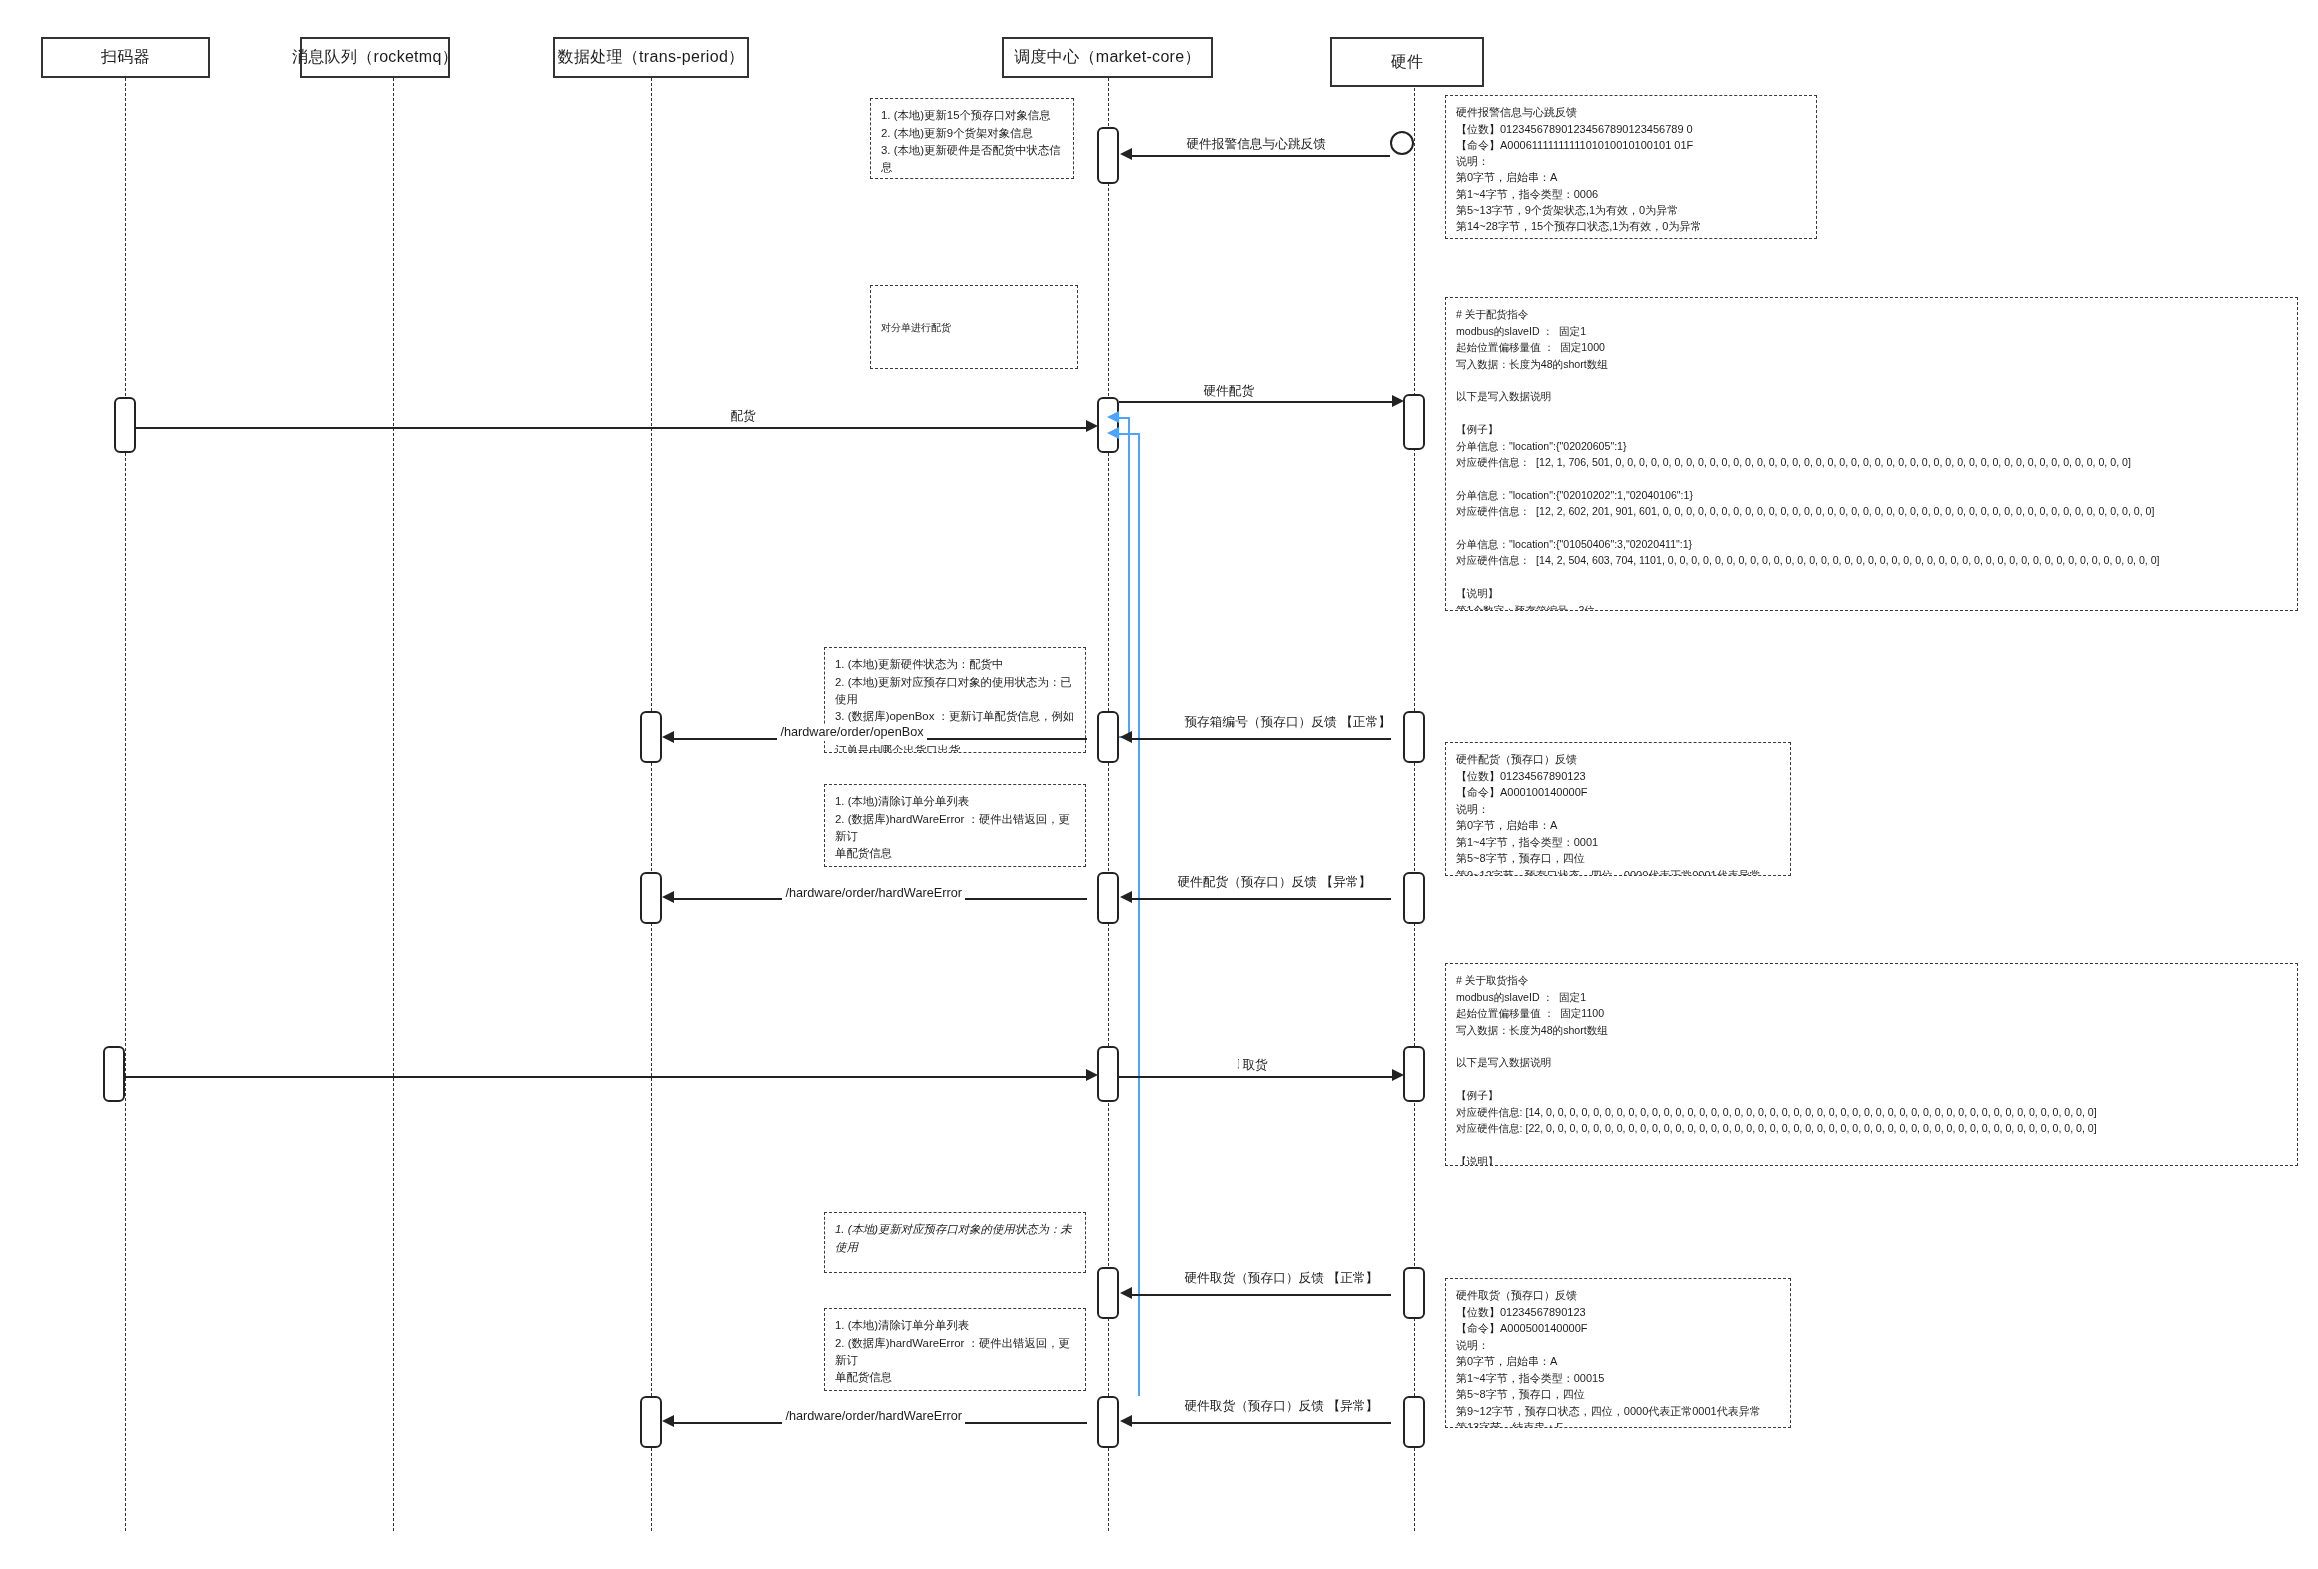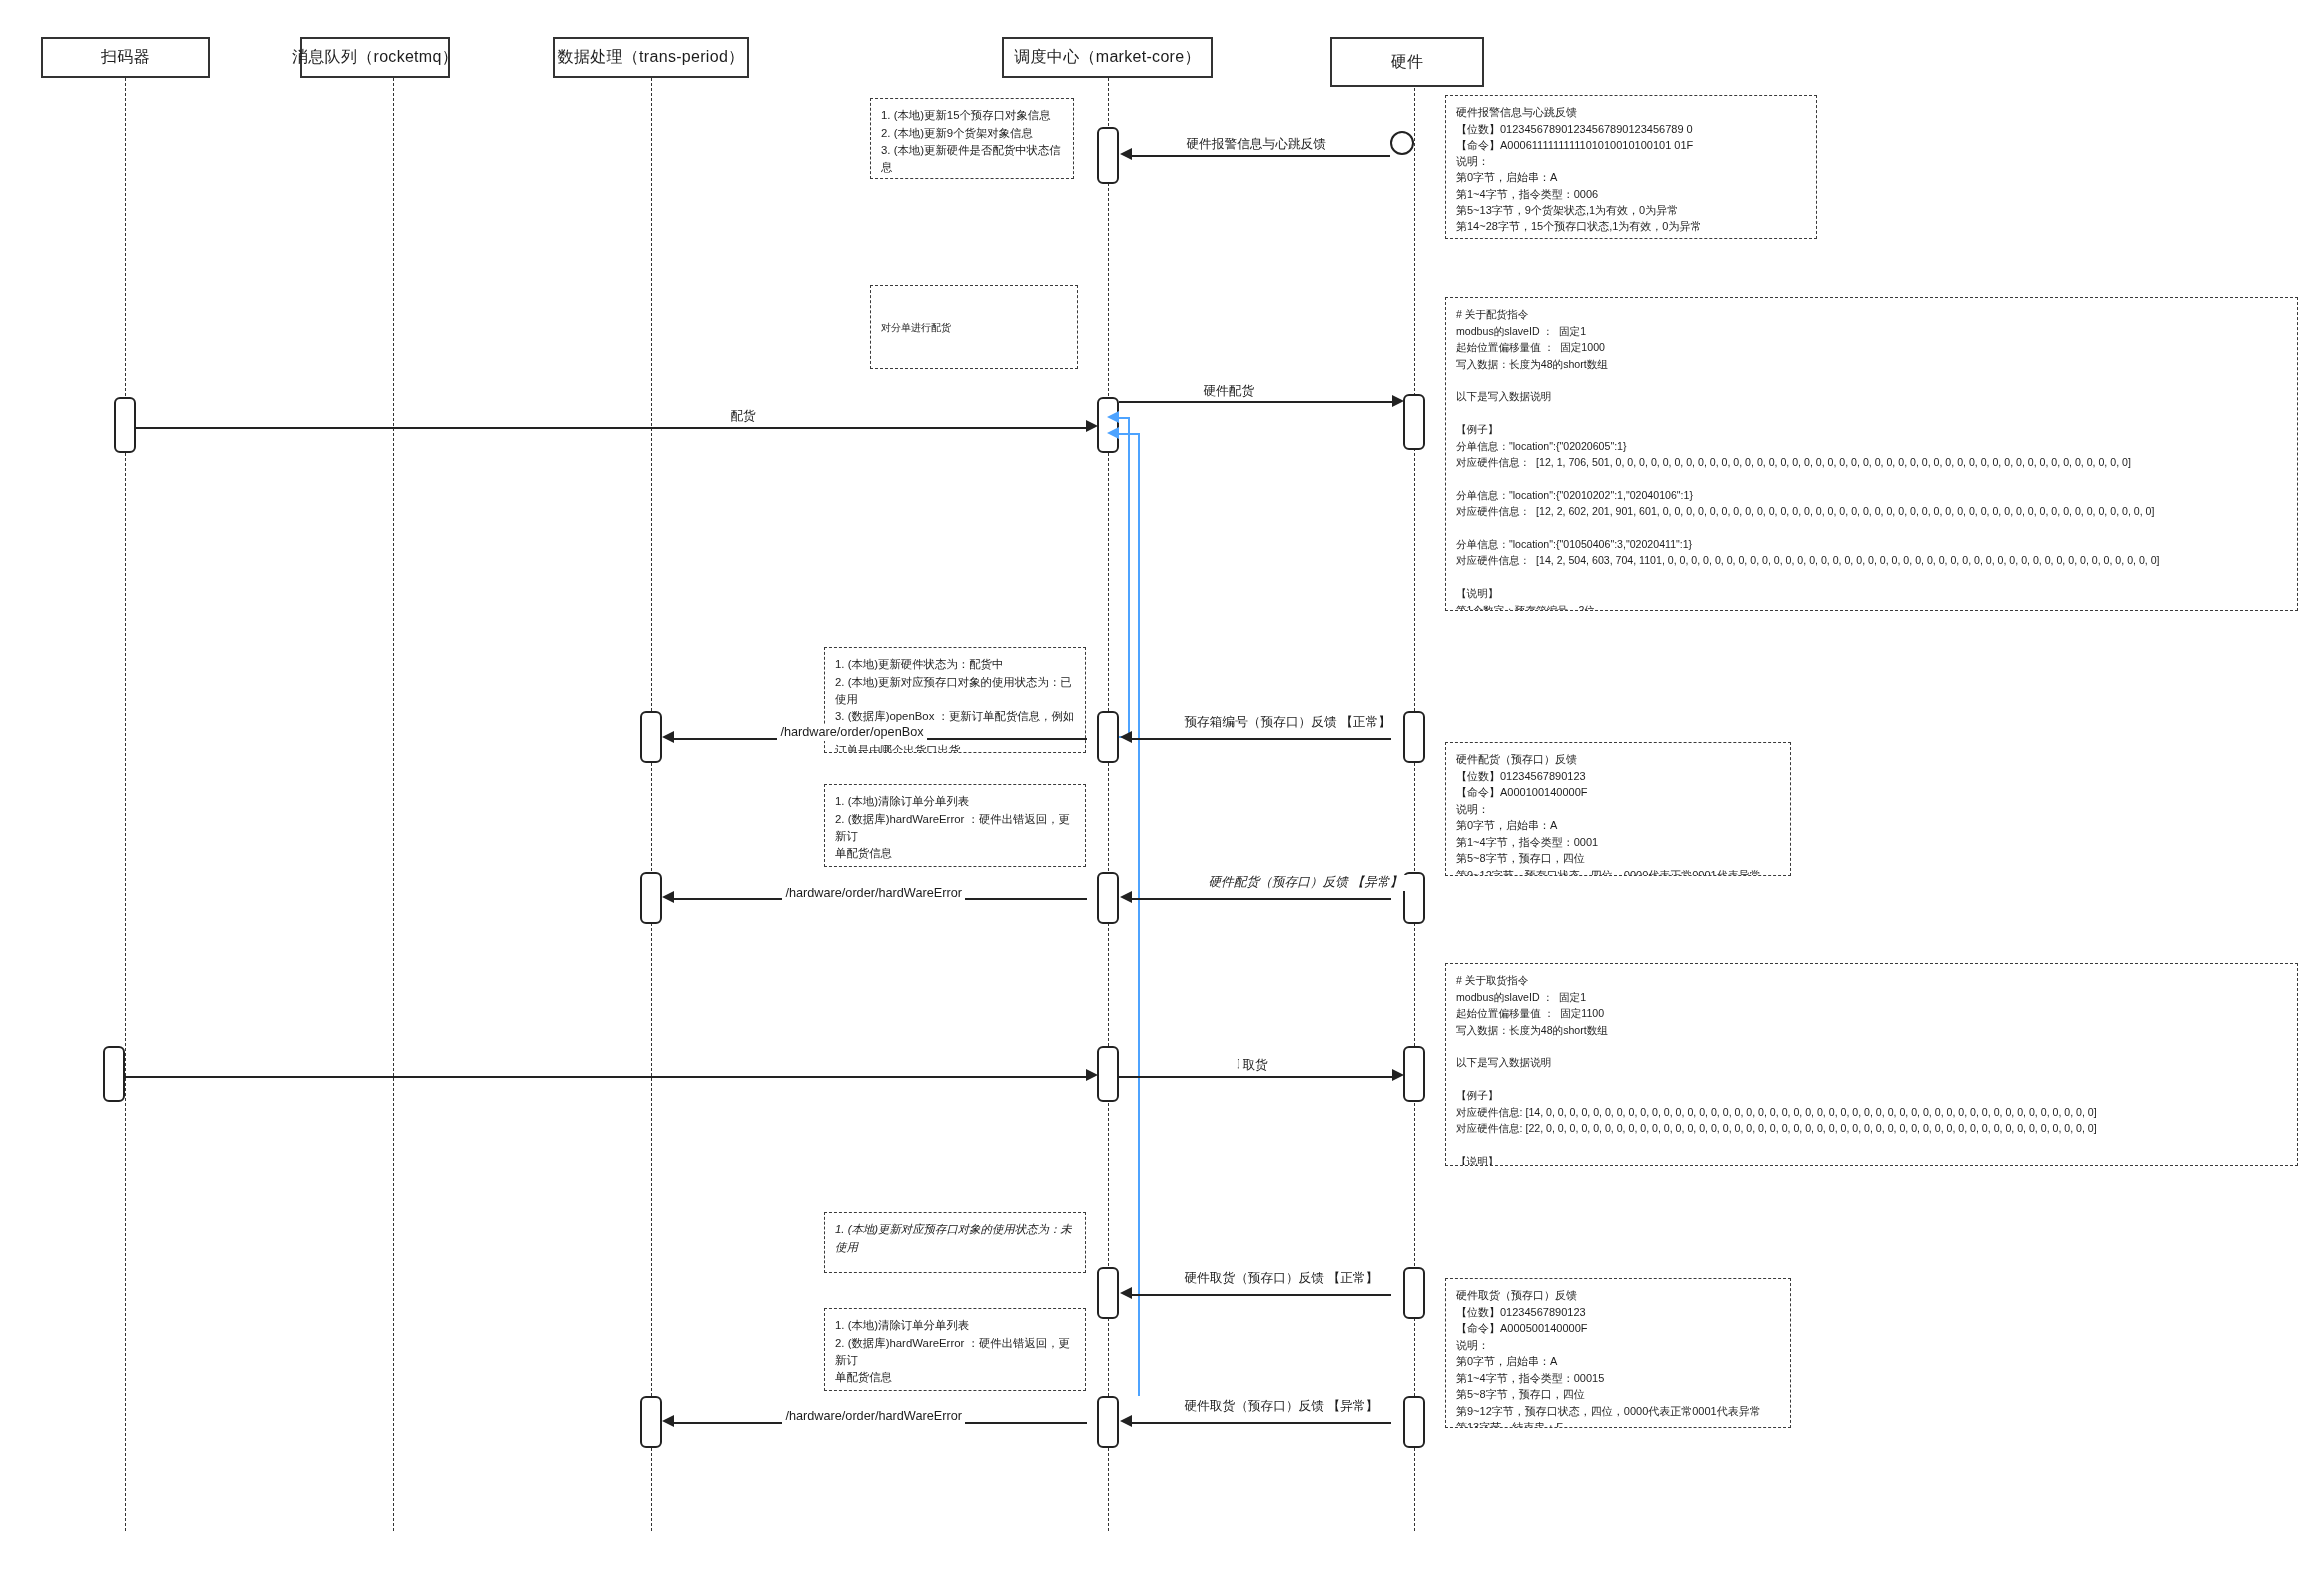--- a/index.html
+++ b/index.html
@@ -250,21 +250,21 @@
 单配货信息
 
 @DefaultHardwareManager</div>
 
   <div class="activation" style="left:640px; top:872px; height:52px;"></div>
   <div class="activation" style="left:1097px; top:872px; height:52px;"></div>
   <div class="activation" style="left:1403px; top:872px; height:52px;"></div>
 
   <div class="msg-line" style="left:1131px; top:898px; width:260px;"></div>
   <div class="msg-arrow-l" style="left:1120px; top:891px;"></div>
-  <div class="msg-label" style="left:1205px; top:875px;font-style:italic;">硬件配货（预存口）反馈
+  <div class="msg-label" style="left:1174px; top:875px;">硬件配货（预存口）反馈
 【异常】</div>
 
   <div class="msg-line" style="left:673px; top:898px; width:414px;"></div>
   <div class="msg-arrow-l" style="left:662px; top:891px;"></div>
   <div class="msg-label" style="left:782px; top:886px;">/hardware/order/hardWareError</div>
 
 
   <div class="note wide" style="left:1445px; top:963px; width:853px; height:203px;"># 关于取货指令
 modbus的slaveID ：  固定1
 起始位置偏移量值 ：  固定1100

